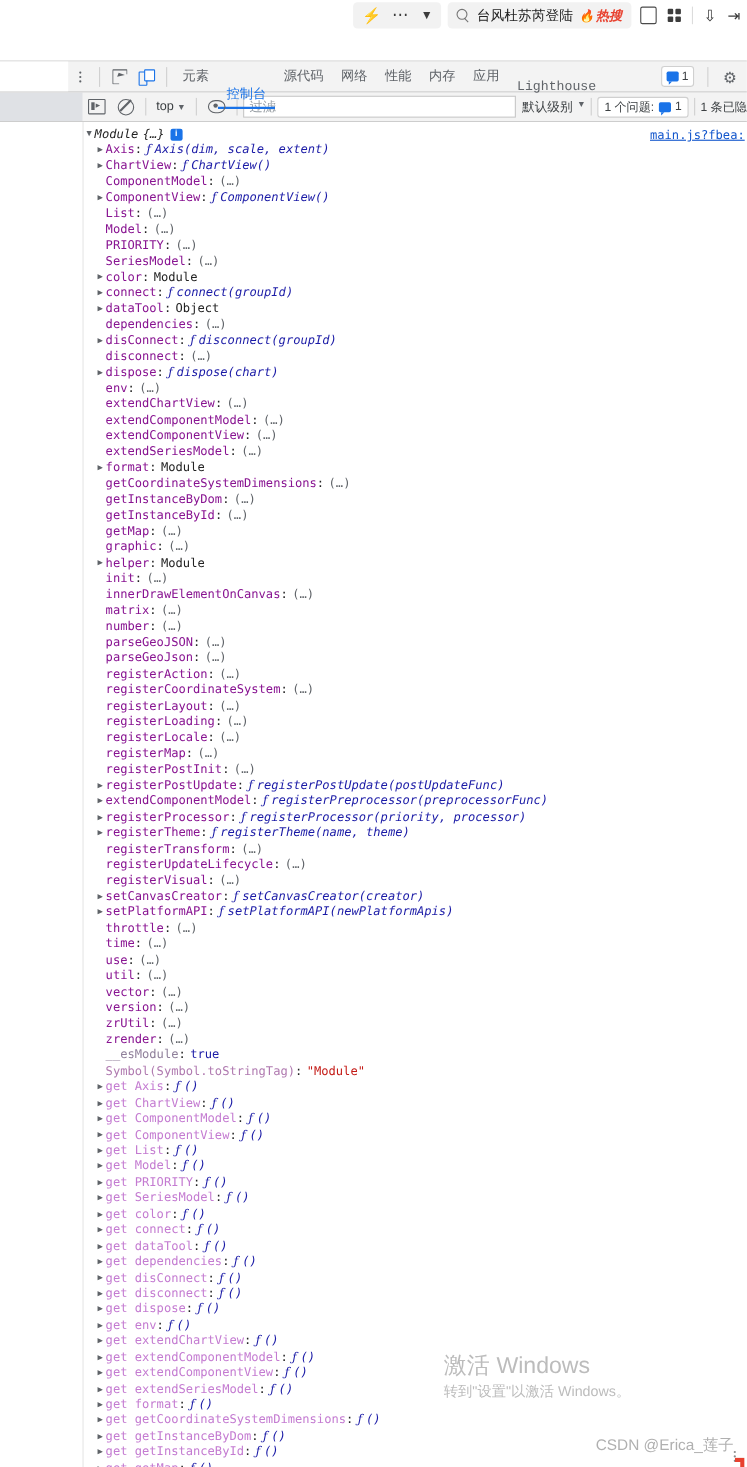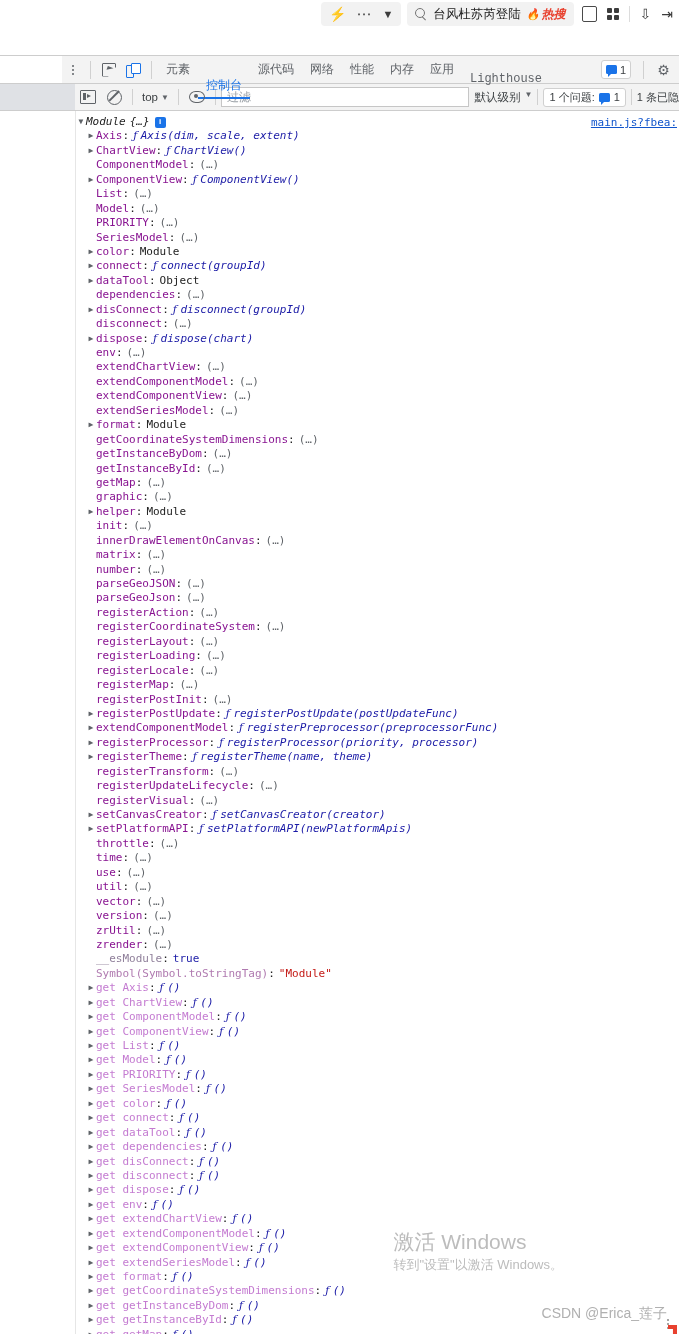--- a/index.html
+++ b/index.html
@@ -203,21 +203,21 @@
   .info-badge {
     display:inline-flex; align-items:center; justify-content:center;
     width:11px; height:11px; background:#1a73e8; color:#fff; border-radius:2px;
     font-size:8px; font-family:"Liberation Sans",sans-serif; font-weight:bold; margin-left:5px;
     font-style: normal;
   }
   .sp { display:inline-block; width:4px; }
 
   
   .watermark {
-    position:absolute; right: 116px; bottom: 60px;
+    position:absolute; right: 106px; bottom: 60px;
     text-align: left; color: #b9b9b9; pointer-events:none;
     font-family: "Liberation Sans", sans-serif;
   }
   .wm-title { font-size: 21px; line-height: 26px; color:#bcbcbc; }
   .wm-sub { font-size: 13px; line-height: 20px; color:#bcbcbc; }
   .csdn {
     position:absolute; right: 12px; bottom: 12px;
     font-size: 14px; color: #b0b0b0; font-family:"Liberation Sans",sans-serif;
   }
   .corner-mark {

